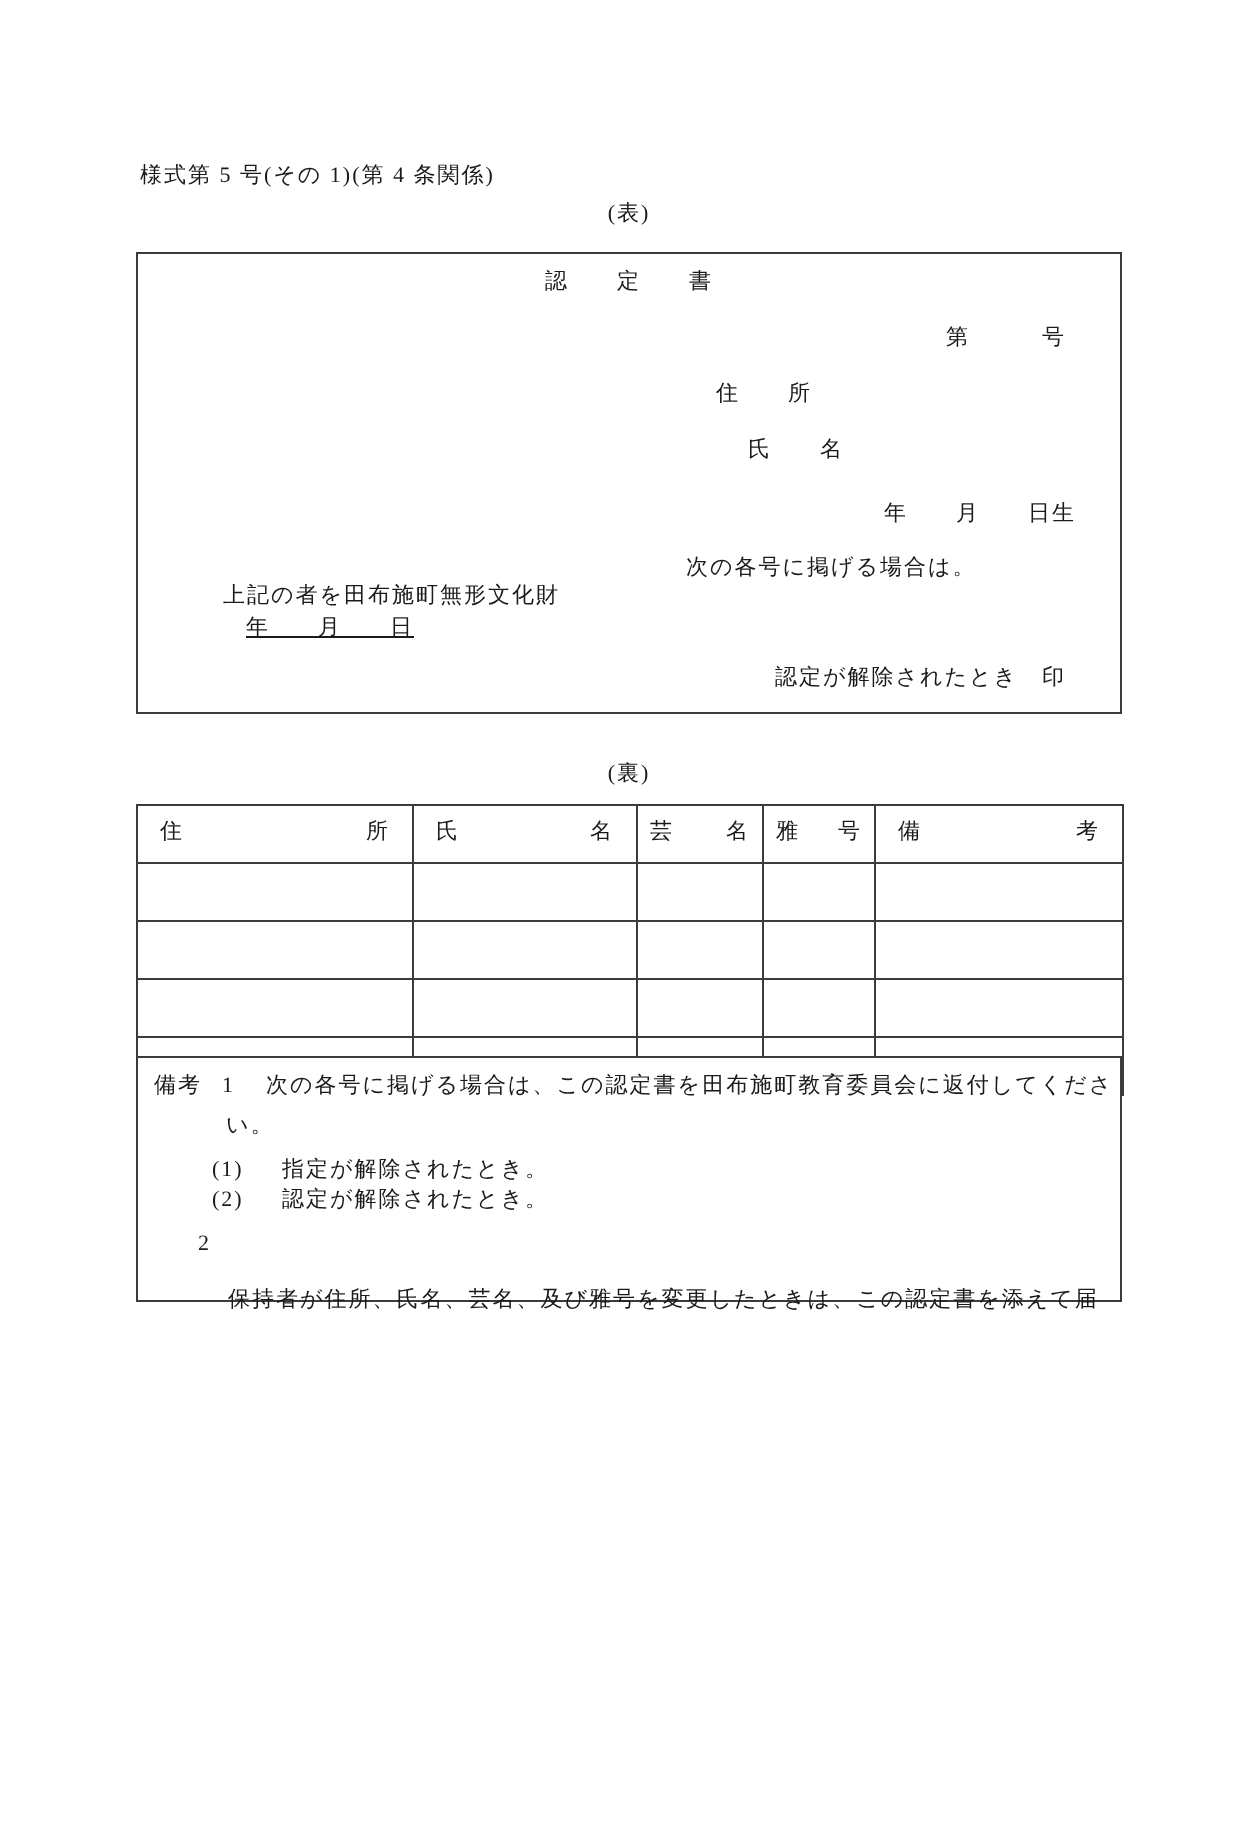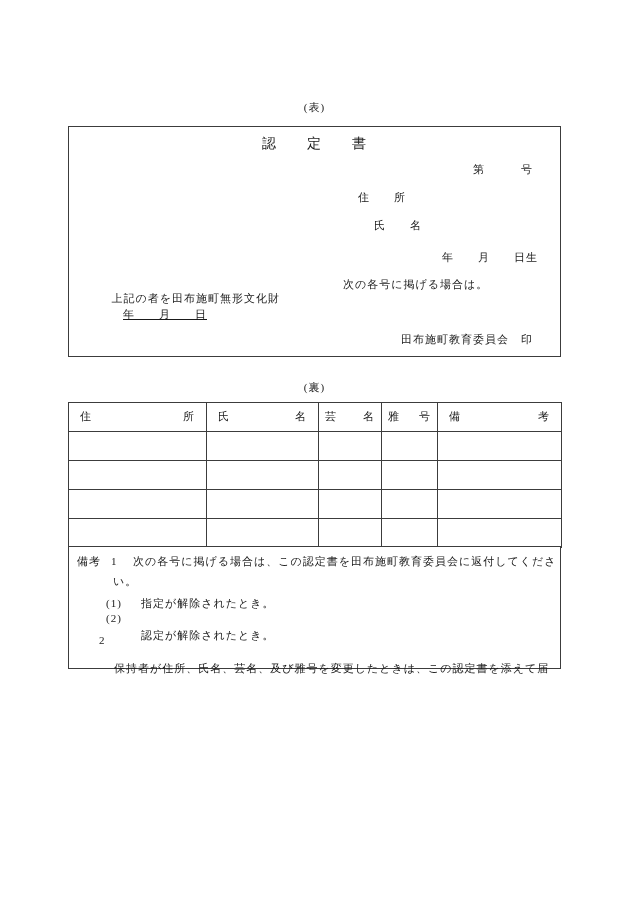--- a/index.html
+++ b/index.html
@@ -15,21 +15,21 @@
   .side-label.front{top:101px;}
   .side-label.back{top:381px;}
 
   
   .front-box{
     position:absolute;left:68px;top:126px;width:493px;height:231px;
     border:1px solid #3c3c3c;background:#fff;
   }
   .cert-line{position:absolute;white-space:pre;height:15px;}
   .cert-title{position:absolute;top:8px;left:0;width:100%;text-align:center;
-    font-size:14px;letter-spacing:1px;white-space:pre;}
+    font-size:11px;letter-spacing:1px;white-space:pre;}
   .number-line{top:36px;right:27px;margin-left:48px;}
   .address-label{top:64px;left:289px;}
   .name-label{top:92px;left:305px;}
   .birthdate-line{top:124px;right:22px;}
   .sentence{top:151px;left:20px;width:460px;}
   .sentence-tail{position:absolute;left:254px;top:0;white-space:pre;}
   .date-line{top:181px;left:54px;text-decoration:underline;}
   .issuer-line{top:206px;right:27px;}
 
   
@@ -38,55 +38,56 @@
     border-collapse:collapse;table-layout:fixed;
   }
   .back-table th,.back-table td{
     border:1px solid #3c3c3c;padding:0;font-weight:normal;height:29px;
   }
   .jh{display:flex;justify-content:space-between;padding:0 11px;}
   .narrow .jh{padding:0 6px;}
 
   
   .notes-box{
-    position:absolute;left:68px;top:546px;width:493px;height:123px;
+    position:absolute;left:68px;top:528px;width:493px;height:123px;
     border:1px solid #3c3c3c;background:#fff;
   }
   .n{position:absolute;white-space:pre;}
   .n.lbl {top:8px;  left:8px;}
   .n.n1  {top:8px;  left:42px;}
   .n.t1a {top:8px;  left:64px;}
   .n.t1b {top:28px; left:44px;}
   .n.s1n {top:50px; left:37px;}
   .n.s1t {top:50px; left:72px;}
   .n.s2n {top:65px; left:37px;}
-  .n.s2t {top:65px; left:72px;margin-top:17px;}
+  .n.s2t {top:65px; left:72px;}
   .n.n2  {top:87px; left:30px;}
   .n.t2a {top:87px; left:45px;margin-top:28px;}
   .n.t2b {top:101px;left:37px;}
 </style>
 </head>
 <body>
 
 <div class="page">
 
+  <div class="form-number">様式第 5 号(その 1)(第 4 条関係)</div>
   <div class="side-label front">(表)</div>
 
   <div class="front-box">
     <div class="cert-title">認　　定　　書</div>
     <div class="cert-line number-line">第　　　号</div>
     <div class="cert-line address-label">住　　所</div>
     <div class="cert-line name-label">氏　　名</div>
     <div class="cert-line birthdate-line">年　　月　　日生</div>
     <div class="cert-line sentence">
       <span>上記の者を田布施町無形文化財</span>
       <span class="sentence-tail">次の各号に掲げる場合は。</span>
     </div>
     <div class="cert-line date-line">年　　月　　日</div>
-    <div class="cert-line issuer-line">田布施町教育委員会　印</div>
+    <div class="cert-line issuer-line">認定が解除されたとき　印</div>
   </div>
 
   <div class="side-label back">(裏)</div>
 
   <table class="back-table">
     <colgroup>
       <col style="width:138px">
         <col style="width:112px">
         <col style="width:63px">
         <col style="width:56px">

